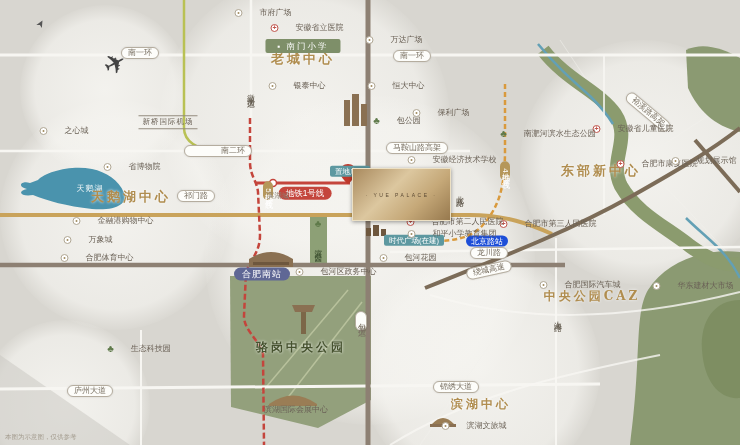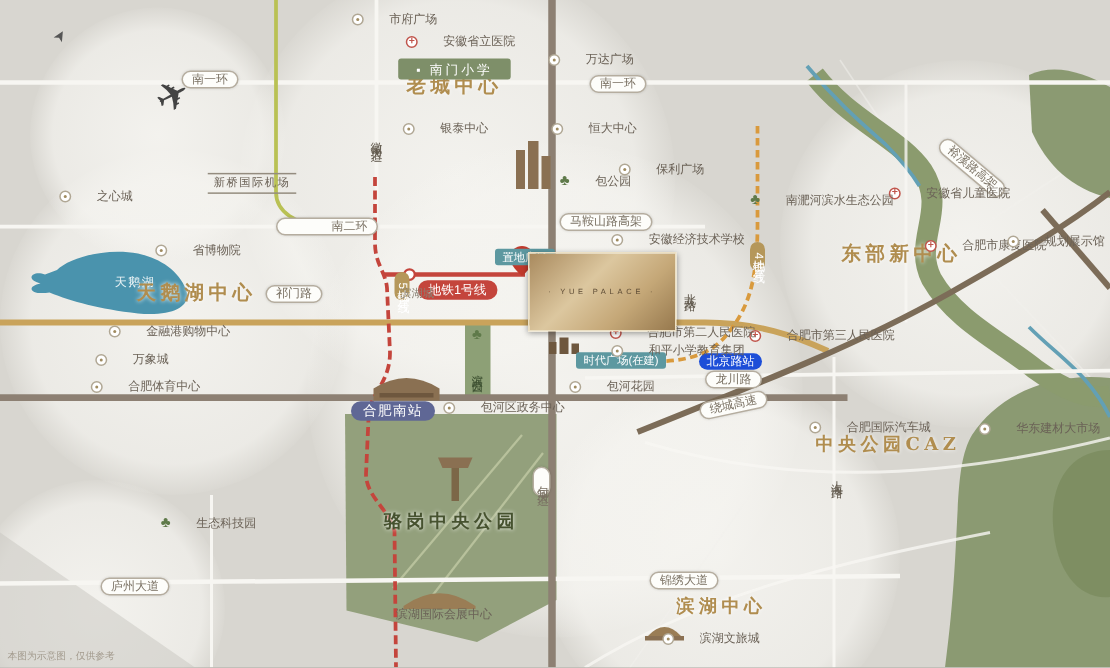--- a/index.html
+++ b/index.html
@@ -151,21 +151,21 @@
       <div class="lbl region" style="left: 303px; top: 58px; font-size: 13px;">老城中心</div>
       <div class="lbl region" style="left: 601px; top: 170px; font-size: 13px;">东部新中心</div>
       <div class="lbl region" style="left: 592px; top: 296px; font-size: 12px;">中央公园CAZ</div>
       <div class="lbl region" style="left: 481px; top: 404px; font-size: 12px;">滨湖中心</div>
       <div class="lbl region" style="left: 301px; top: 347px; font-size: 12px; color: rgb(70, 82, 47);">骆岗中央公园</div>
       <div class="lbl  pill-h" style="left: 140px; top: 53px;">南一环</div>
       <div class="lbl  pill-h" style="left: 412px; top: 56px;">南一环</div>
       <div class="lbl  pill-h" style="left: 218px; top: 151px; padding-left: 36px;">南二环</div>
       <div class="lbl  pill-h" style="left: 196px; top: 196px; text-align: right;">祁门路</div>
       <div class="lbl  pill-h" style="left: 489px; top: 253px;">龙川路</div>
-      <div class="lbl  pill-h" style="left: 404px; top: 148px;">马鞍山路高架</div>
+      <div class="lbl  pill-h" style="left: 417px; top: 148px;">马鞍山路高架</div>
       <div class="lbl  pill-v" style="left: 361px; top: 321px;">包河大道</div>
       <div class="lbl  pill-h" style="left: 456px; top: 387px;">锦绣大道</div>
       <div class="lbl  pill-h" style="left: 90px; top: 391px;">庐州大道</div>
       <div class="lbl  pill-h" style="left: 648px; top: 112px; transform: translate(-50%, -50%) rotate(40deg);">裕溪路高架</div>
       <div class="lbl  pill-h" style="left: 489px; top: 270px; transform: translate(-50%, -50%) rotate(-12deg);">绕城高速</div>
       <div class="lbl  plain-v" style="left: 557px; top: 317px;">上海路</div>
       <div class="lbl  plain-v" style="left: 459px; top: 192px;">北京路</div>
       <div class="lbl  plain-v" style="left: 250px; top: 92px;">徽州大道</div>
       <div class="lbl  airport" style="left: 168px; top: 122px;">新桥国际机场</div>
       <div class="lbl  plain-v park-label" style="left: 318px; top: 247px; font-size: 7.5px;">滨河公园</div>

